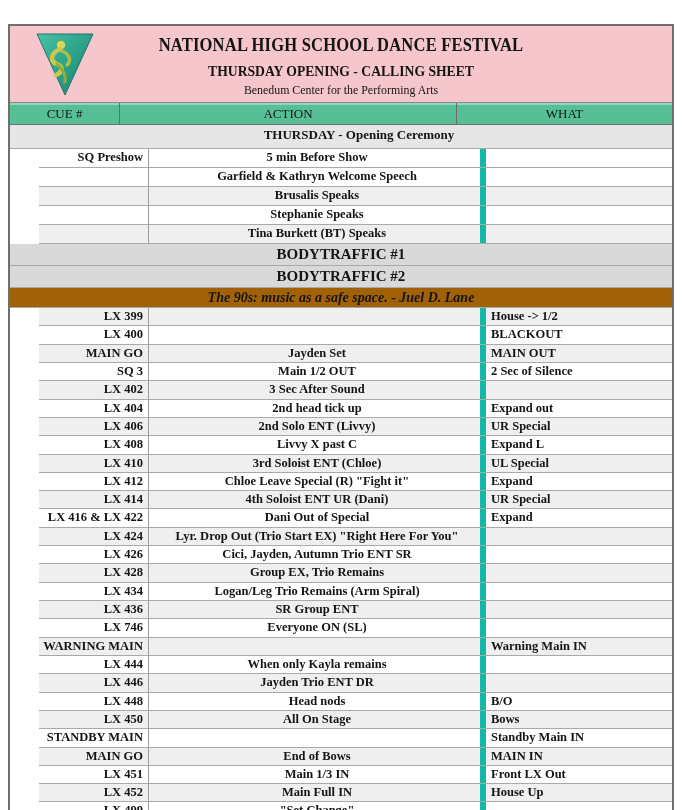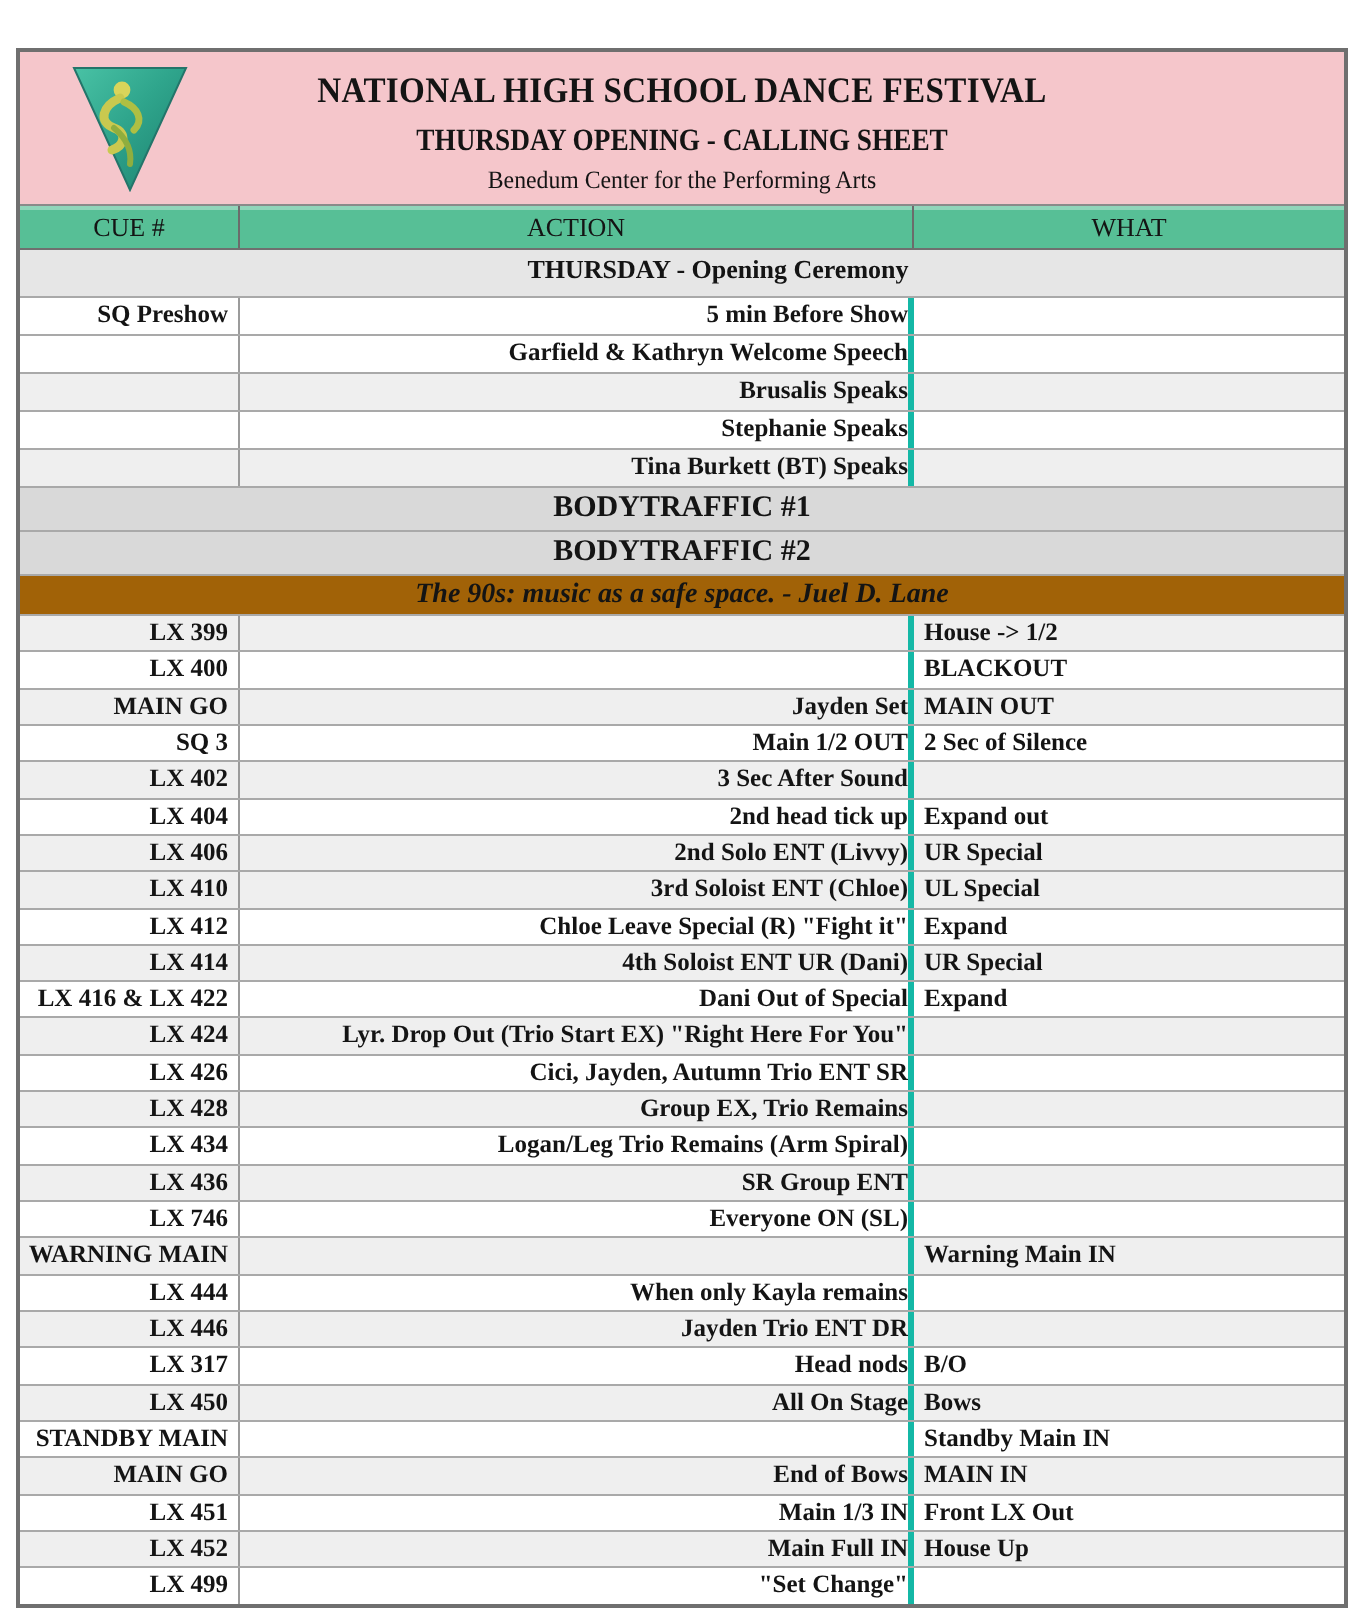--- a/index.html
+++ b/index.html
@@ -96,31 +96,31 @@
     font-size: 15px;
     line-height: 21px;
   }
   .row.section.italic {
     background: #a16207;
     height: 20px;
     font-size: 14px;
     line-height: 19px;
     font-style: italic;
   }
-  .row.data { height: 18.32px; }
+  .row.data { height: 18.32px; margin-left: 29px; }
   .row.ceremony { height: 19px; }
   .cell {
     font-size: 12.5px;
     font-weight: bold;
     line-height: 17.4px;
     white-space: nowrap;
     overflow: hidden;
   }
   .cell.cue   { width: 110px; text-align: right; padding-right: 5px; border-right: 1px solid #9b9b9b; }
-  .cell.action{ width: 337px; text-align: right; padding-left: 5px; border-right: 3px solid #14b8a6; }
+  .cell.action{ width: 337px; text-align: center; padding-left: 5px; border-right: 6px solid #14b8a6; }
   .cell.what  { flex: 1; text-align: left; padding-left: 5px; }
   .hcell.cue   { width: 110px; }
   .hcell.action{ width: 337px; }
   .hcell.what  { flex: 1; }
 </style>
 </head>
 <body>
 
 <div class="sheet">
 
@@ -207,20 +207,25 @@
       <div class="row data">
         <div class="cell cue">LX 404</div>
         <div class="cell action">2nd head tick up</div>
         <div class="cell what">Expand out</div>
       </div>
       <div class="row data shaded">
         <div class="cell cue">LX 406</div>
         <div class="cell action">2nd Solo ENT (Livvy)</div>
         <div class="cell what">UR Special</div>
       </div>
+      <div class="row data">
+        <div class="cell cue">LX 408</div>
+        <div class="cell action">Livvy X past C</div>
+        <div class="cell what">Expand L</div>
+      </div>
       <div class="row data shaded">
         <div class="cell cue">LX 410</div>
         <div class="cell action">3rd Soloist ENT (Chloe)</div>
         <div class="cell what">UL Special</div>
       </div>
       <div class="row data">
         <div class="cell cue">LX 412</div>
         <div class="cell action">Chloe Leave Special (R) "Fight it"</div>
         <div class="cell what">Expand</div>
       </div>
@@ -273,21 +278,21 @@
         <div class="cell cue">LX 444</div>
         <div class="cell action">When only Kayla remains</div>
         <div class="cell what"></div>
       </div>
       <div class="row data shaded">
         <div class="cell cue">LX 446</div>
         <div class="cell action">Jayden Trio ENT DR</div>
         <div class="cell what"></div>
       </div>
       <div class="row data">
-        <div class="cell cue">LX 317</div>
+        <div class="cell cue">LX 448</div>
         <div class="cell action">Head nods</div>
         <div class="cell what">B/O</div>
       </div>
       <div class="row data shaded">
         <div class="cell cue">LX 450</div>
         <div class="cell action">All On Stage</div>
         <div class="cell what">Bows</div>
       </div>
       <div class="row data">
         <div class="cell cue">STANDBY MAIN</div>

